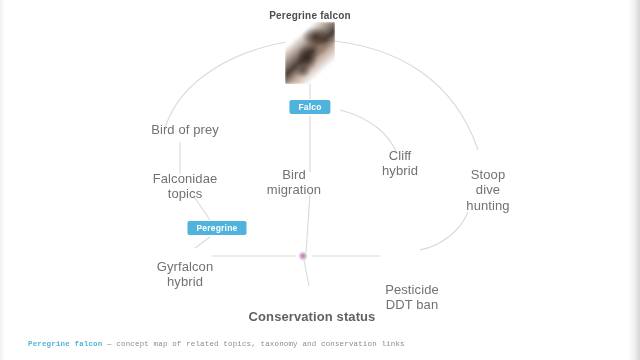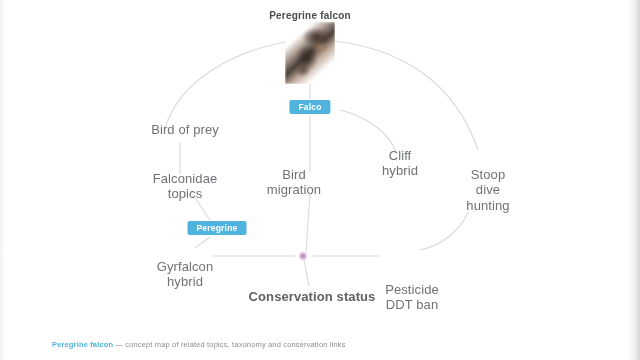--- a/index.html
+++ b/index.html
@@ -71,20 +71,21 @@
     color: #ffffff;
     font-weight: 600;
     font-size: 8.5px;
     border-radius: 2px;
     padding: 2px 9px;
     letter-spacing: 0.2px;
   }
   .node.leaf-strong {
     color: #5f6367;
     font-weight: 600;
+    margin-top: 20px;
   }
 
   
   #root-thumb {
     position: absolute;
     left: 285px; top: 22px;
     width: 50px; height: 62px;
     overflow: hidden;
     border-radius: 1px;
   }
@@ -109,25 +110,26 @@
     border-radius: 50%;
     background: radial-gradient(circle at 50% 50%, rgba(150,70,140,0.75) 0%, rgba(150,70,140,0.25) 55%, rgba(150,70,140,0) 85%);
     transform: translate(-50%, -50%);
   }
 
   
   #caption-bar {
     position: absolute;
     left: 0; bottom: 0;
     width: 577px;
-    padding: 6px 14px 10px 52px;
+    padding: 6px 14px 10px 28px;
     font-size: 7.5px;
     color: #8a8d91;
     letter-spacing: 0.15px;
     line-height: 1.3;
+    font-family: Liberation Mono, monospace;
   }
   #caption-link {
     color: #4fb3dd;
     text-decoration: none;
     font-weight: 600;
   }
   #caption-text { color: #8a8d91; }
 
   
   #app { filter: blur(0.15px); }

